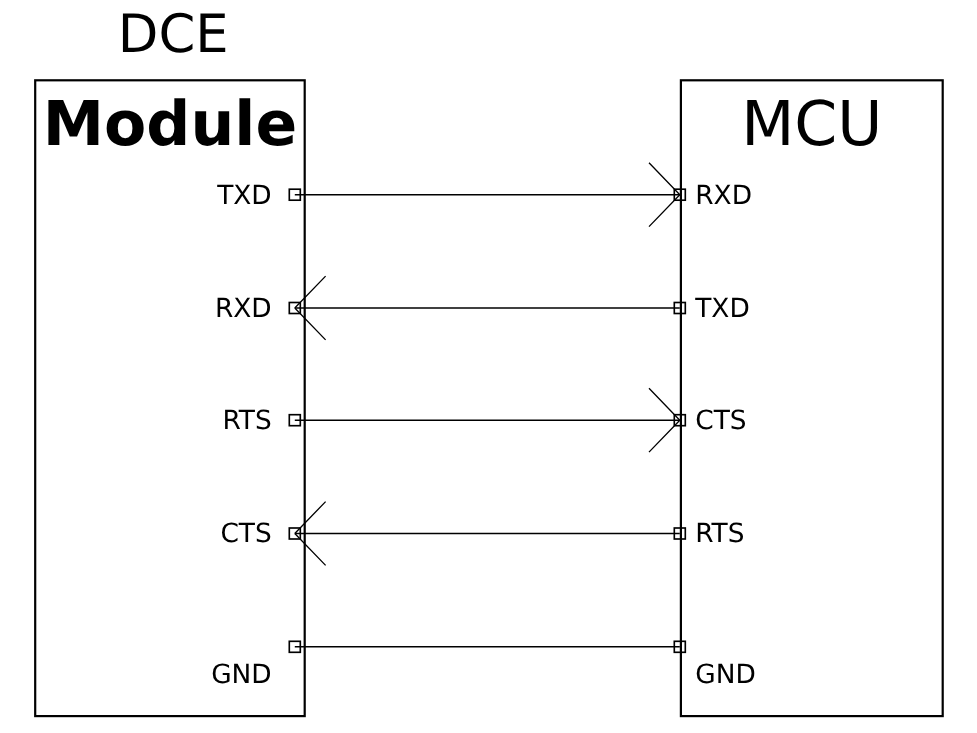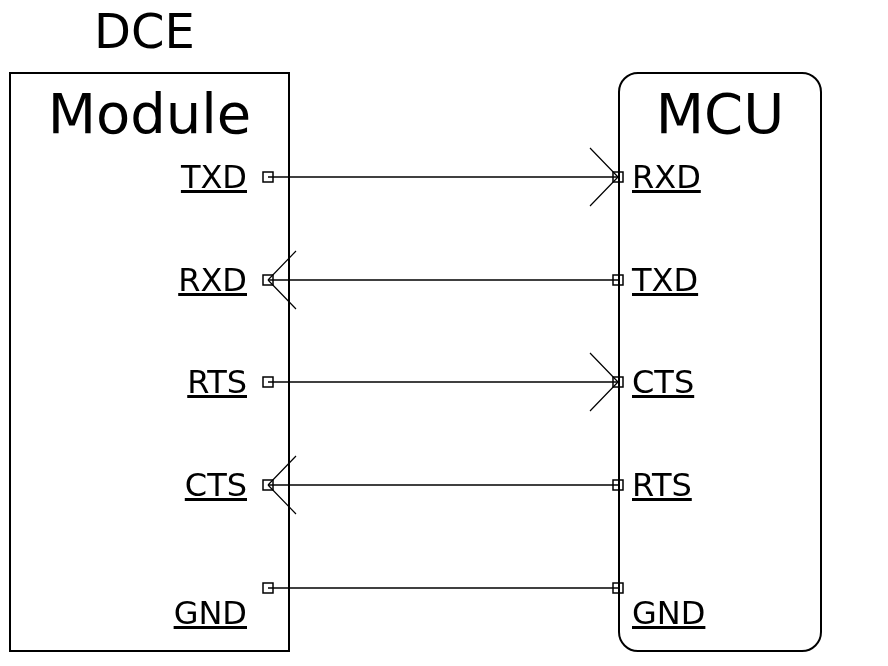--- a/index.html
+++ b/index.html
@@ -8,36 +8,36 @@
     width:888px; height:666px;
     background:#ffffff;
     color:#000000;
     font-family:"DejaVu Sans", sans-serif;
     overflow:hidden;
   }
   .title {
     position:absolute; top:0; height:62px; line-height:62px;
     font-size:48px; text-align:center; white-space:nowrap;
   }
-  .title-left  { left:21px;  width:247px; }
+  .title-left  { left:34px;  width:247px; }
   .title-right { left:618px; width:248px; }
   .box {
     position:absolute; top:72px; height:580px;
     border:2px solid #000000; background:transparent;
     box-sizing:border-box;
   }
-  .box-left  { left:9px;  width:281px; }
-  .box-right { left:618px; width:204px;border-radius:20px; }
+  .box-left  { left:31px;  width:247px;font-weight:bold; }
+  .box-right { left:618px; width:240px; }
   .box-label {
     text-align:center; font-size:56px; line-height:62px;
     padding-top:9px; white-space:nowrap;
   }
   .pin-label {
     position:absolute; height:44px; line-height:44px;
-    font-size:32px; white-space:nowrap;text-decoration:underline;
+    font-size:24px; white-space:nowrap;
   }
   .pin-left  { left:87px;  width:160px; text-align:right; }
   .pin-right { left:632px; width:220px; text-align:left; }
   .r1 { top:155px; } .r2 { top:258px; } .r3 { top:360px; }
   .r4 { top:463px; } .r5 { top:591px; }
   svg.wires { position:absolute; left:0; top:0; }
 </style>
 </head>
 <body>
 

